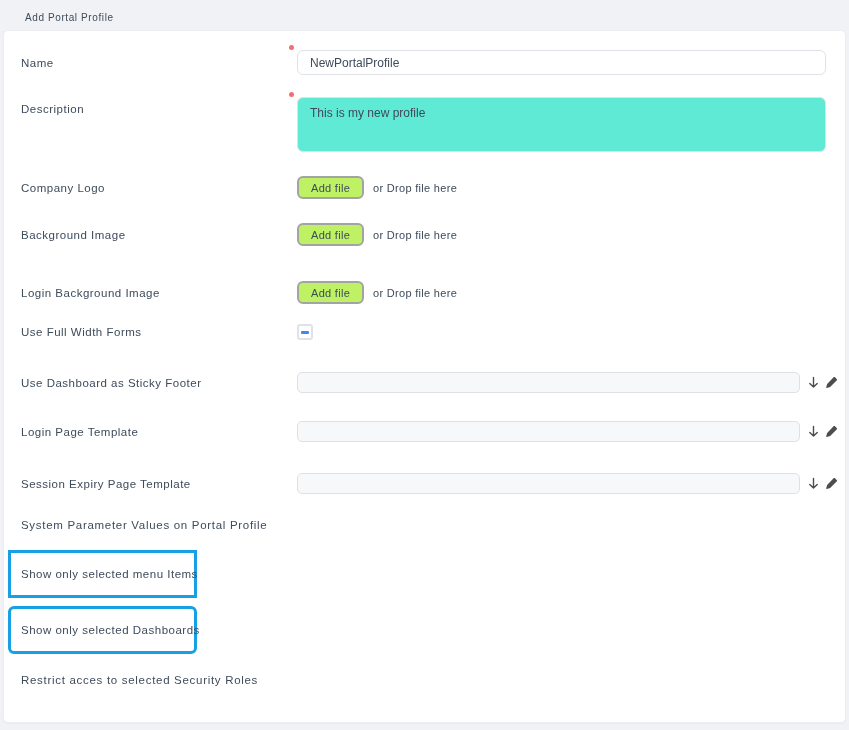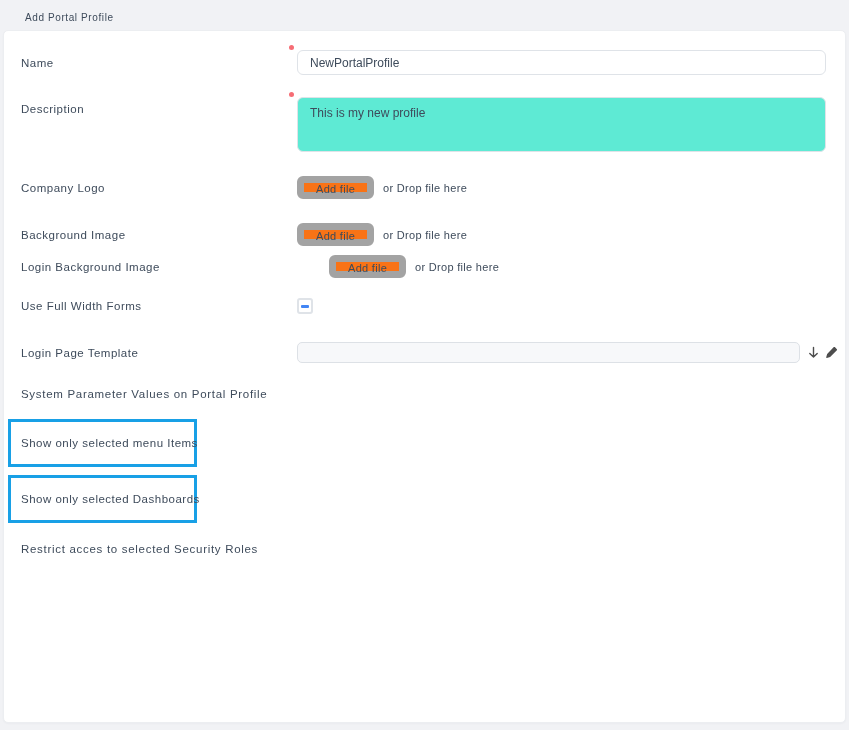--- a/index.html
+++ b/index.html
@@ -72,30 +72,30 @@
     color: #3e4b5b;
     background: #5eead4;
     resize: none;
     outline: none;
   }
   
   .row-name      { margin-top: 19px; }
   .row-desc      { margin-top: 22px; align-items: flex-start; }
   .row-desc .row-label { margin-top: 6px; }
   .row-file      { margin-top: 24px; height: 23px; }
-  .row-file-last { margin-top: 9px; gap: 32px; }
+  .row-file-last { margin-top: 35px; }
   .row-check     { margin-top: 20px; height: 16px; }
   .row-select-first { margin-top: 32px; height: 21px; }
   .row-select    { margin-top: 25px; height: 27px; }
 
   .add-file-btn {
     height: 23px;
     padding: 0 12px;
-    background: #f97316;
-    border: 7px solid #a3a3a3;
+    background: #bef264;
+    border: 2px solid #a3a3a3;
     border-radius: 6px;
     font-family: "Liberation Sans", sans-serif;
     font-size: 11px;
     color: #3e4b5b;
     letter-spacing: 0.3px;
     cursor: pointer;
   }
   .drop-hint {
     margin-left: 9px;
     font-size: 11px;
@@ -147,21 +147,21 @@
   .hl-box {
     margin-left: -13px;
     width: 189px;
     height: 48px;
     border: 3px solid #18a0e6;
     display: flex;
     align-items: center;
     padding-left: 10px;
   }
   .hl-box-1 { margin-top: 19px; }
-  .hl-box-2 { margin-top: 8px; }
+  .hl-box-2 { margin-top: 8px; border-radius: 6px; }
   .hl-label {
     font-size: 11.5px;
     color: #3e4b5b;
     letter-spacing: 0.5px;
     font-weight: 500;
     white-space: nowrap;
   }
   .restrict-text { margin-top: 20px; }
 </style>
 </head>
@@ -215,40 +215,76 @@
 
   <div class="row row-check">
     <div class="row-label">Use Full Width Forms</div>
     <div class="field-wrap">
       <div class="checkbox">
         <span class="dash"></span>
       </div>
     </div>
   </div>
 
+  <div class="row row-select-first">
+    <div class="row-label">Use Dashboard as Sticky Footer</div>
+    <div class="field-wrap">
+      <input class="select-input" type="text" value="" style="">
+      <span class="select-icons">
+        <span class="icon-btn">
+          <svg width="13" height="13" viewBox="0 0 14 14" fill="none">
+              <path d="M7 1.5v10M3 8l4 3.8L11 8" stroke="#4d4d4d" stroke-width="1.5" stroke-linecap="round" stroke-linejoin="round"></path>
+            </svg>
+        </span>
+        <span class="icon-btn">
+          <svg width="13" height="13" viewBox="0 0 14 14">
+              <path d="M10.6 1.2l2.2 2.2c.3.3.3.8 0 1.1L5.5 11.8 2 12.8c-.4.1-.8-.3-.7-.7l1-3.5L9.5 1.2c.3-.3.8-.3 1.1 0z" fill="#4d4d4d"></path>
+            </svg>
+        </span>
+      </span>
+    </div>
+  </div>
 
   <div class="row row-select">
     <div class="row-label">Login Page Template</div>
     <div class="field-wrap">
       <input class="select-input" type="text" value="" style="">
       <span class="select-icons">
         <span class="icon-btn">
           <svg width="13" height="13" viewBox="0 0 14 14" fill="none">
               <path d="M7 1.5v10M3 8l4 3.8L11 8" stroke="#4d4d4d" stroke-width="1.5" stroke-linecap="round" stroke-linejoin="round"></path>
             </svg>
         </span>
         <span class="icon-btn">
           <svg width="13" height="13" viewBox="0 0 14 14">
               <path d="M10.6 1.2l2.2 2.2c.3.3.3.8 0 1.1L5.5 11.8 2 12.8c-.4.1-.8-.3-.7-.7l1-3.5L9.5 1.2c.3-.3.8-.3 1.1 0z" fill="#4d4d4d"></path>
             </svg>
         </span>
       </span>
     </div>
   </div>
 
+  <div class="row row-select">
+    <div class="row-label">Session Expiry Page Template</div>
+    <div class="field-wrap">
+      <input class="select-input" type="text" value="" style="">
+      <span class="select-icons">
+        <span class="icon-btn">
+          <svg width="13" height="13" viewBox="0 0 14 14" fill="none">
+              <path d="M7 1.5v10M3 8l4 3.8L11 8" stroke="#4d4d4d" stroke-width="1.5" stroke-linecap="round" stroke-linejoin="round"></path>
+            </svg>
+        </span>
+        <span class="icon-btn">
+          <svg width="13" height="13" viewBox="0 0 14 14">
+              <path d="M10.6 1.2l2.2 2.2c.3.3.3.8 0 1.1L5.5 11.8 2 12.8c-.4.1-.8-.3-.7-.7l1-3.5L9.5 1.2c.3-.3.8-.3 1.1 0z" fill="#4d4d4d"></path>
+            </svg>
+        </span>
+      </span>
+    </div>
+  </div>
 
 
   <div class="section-text">System Parameter Values on Portal Profile</div>
 
   <div class="hl-box hl-box-1">
     <span class="hl-label">Show only selected menu Items</span>
   </div>
 
   <div class="hl-box hl-box-2">
     <span class="hl-label">Show only selected Dashboards</span>

